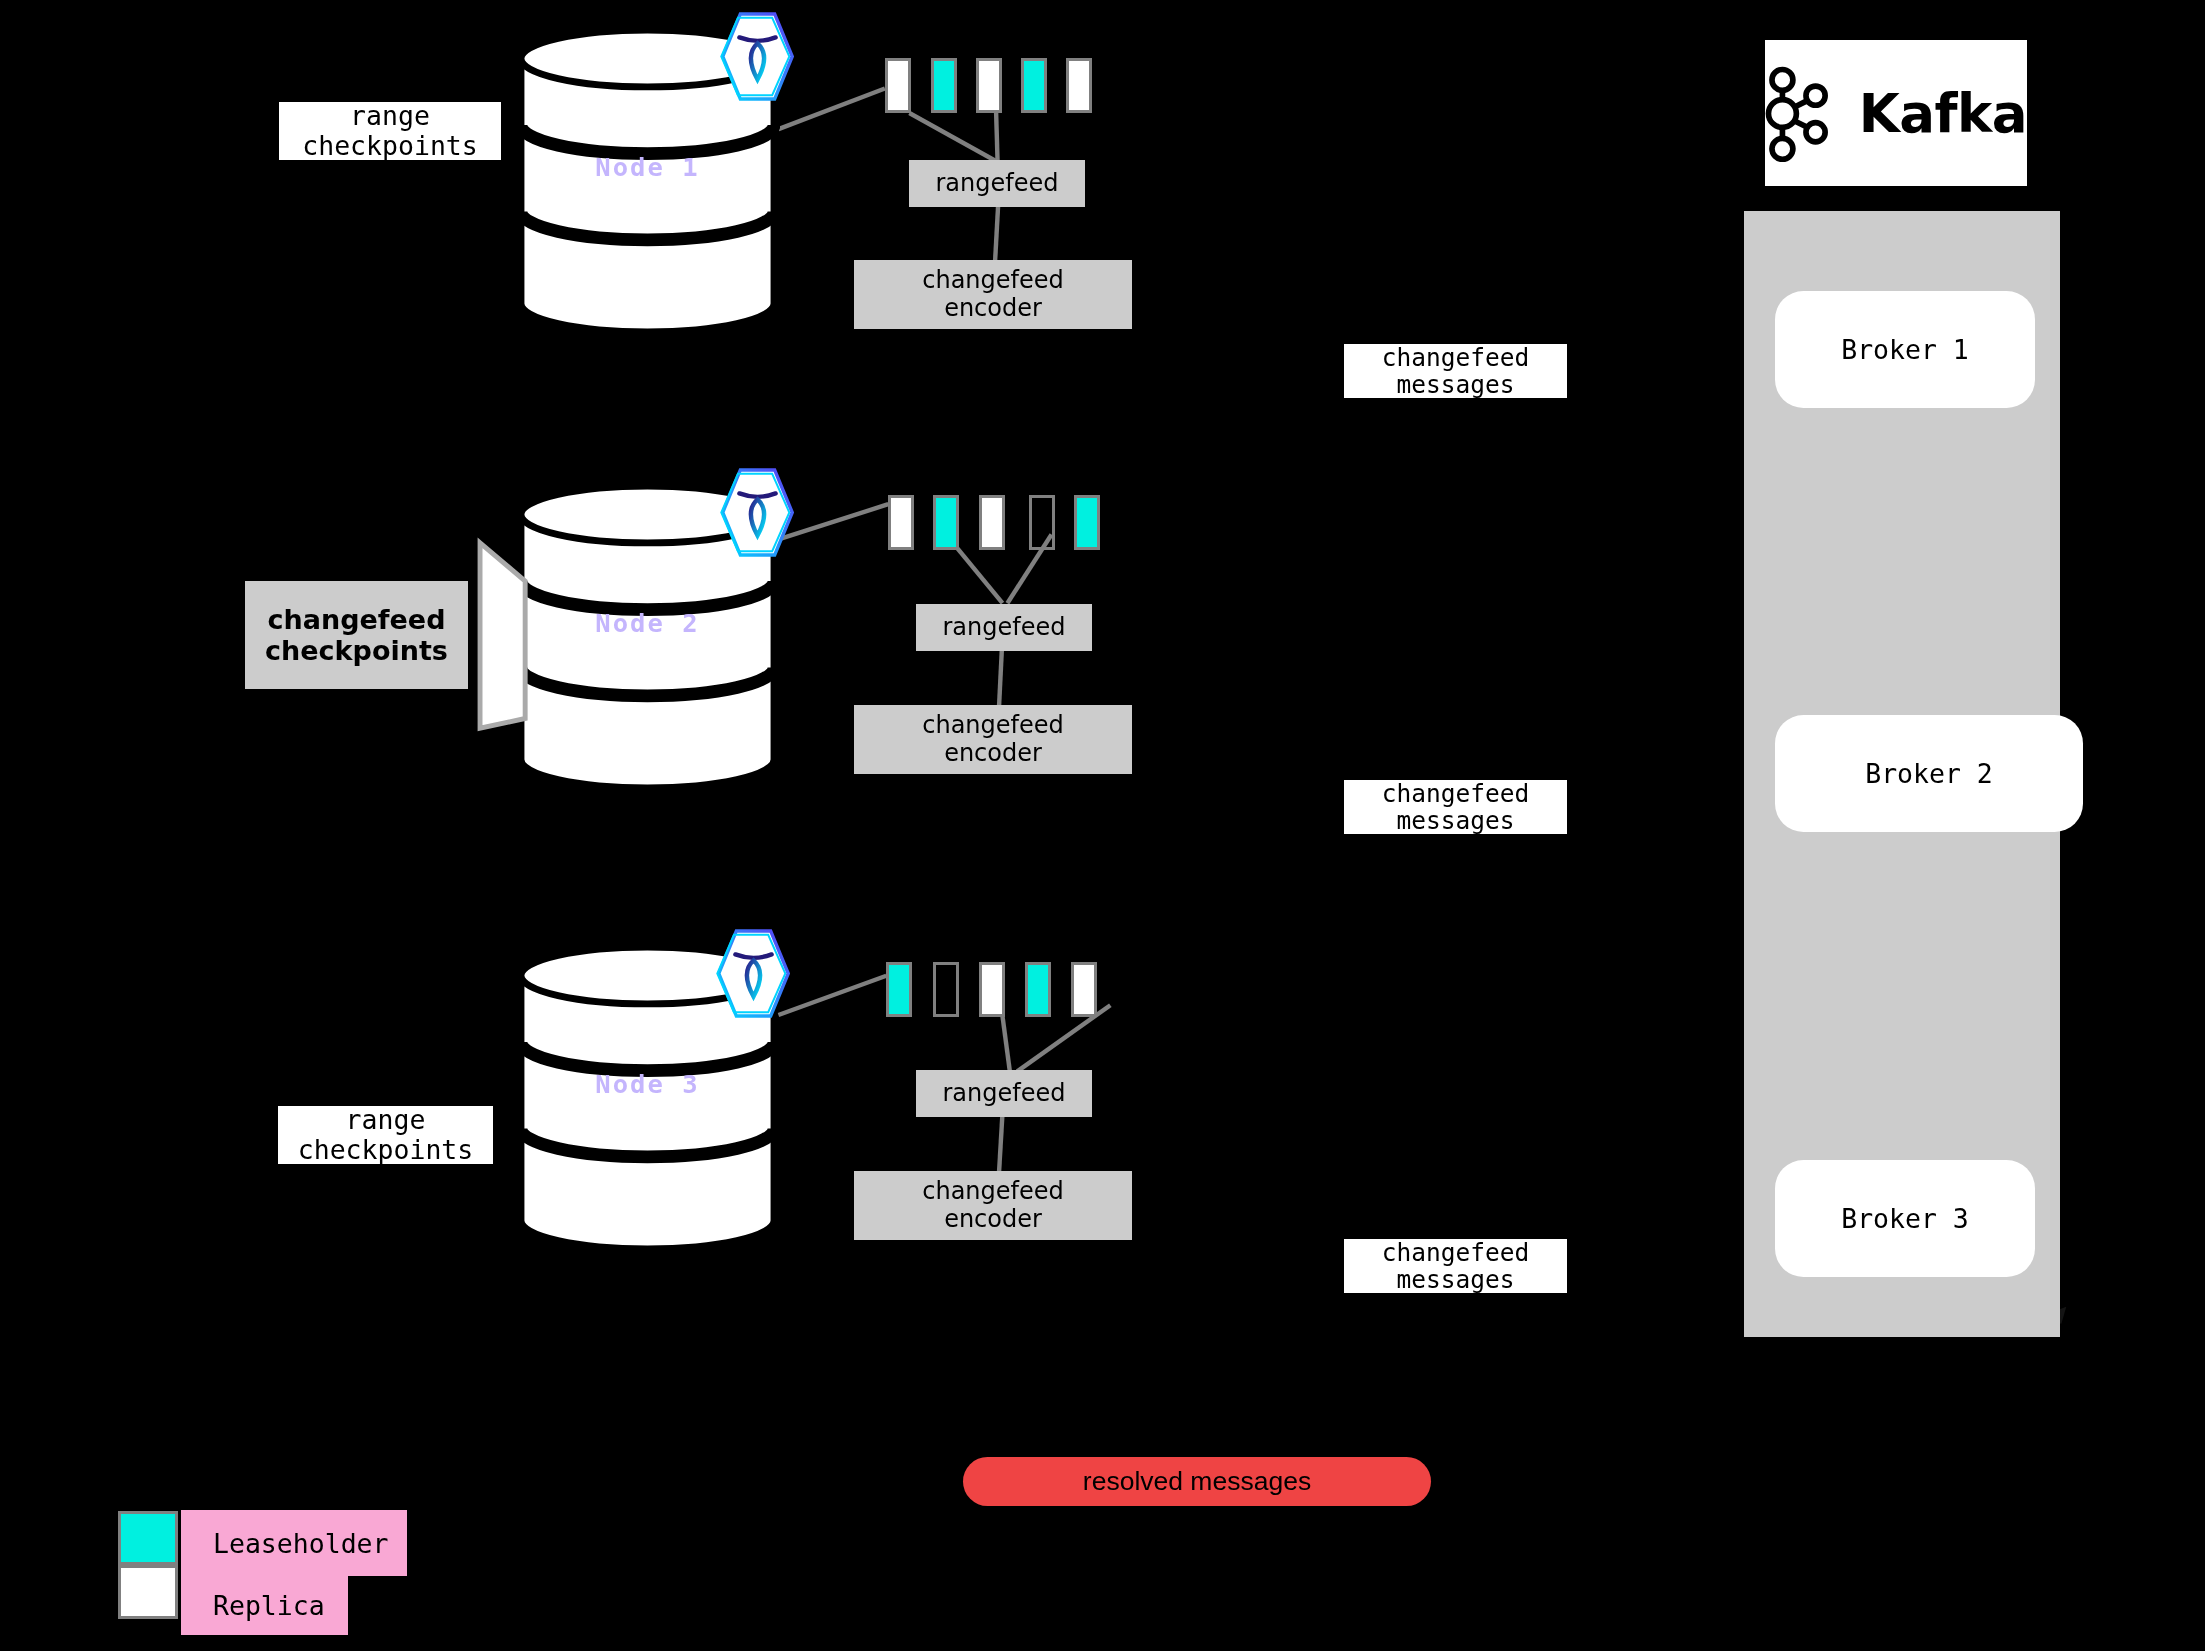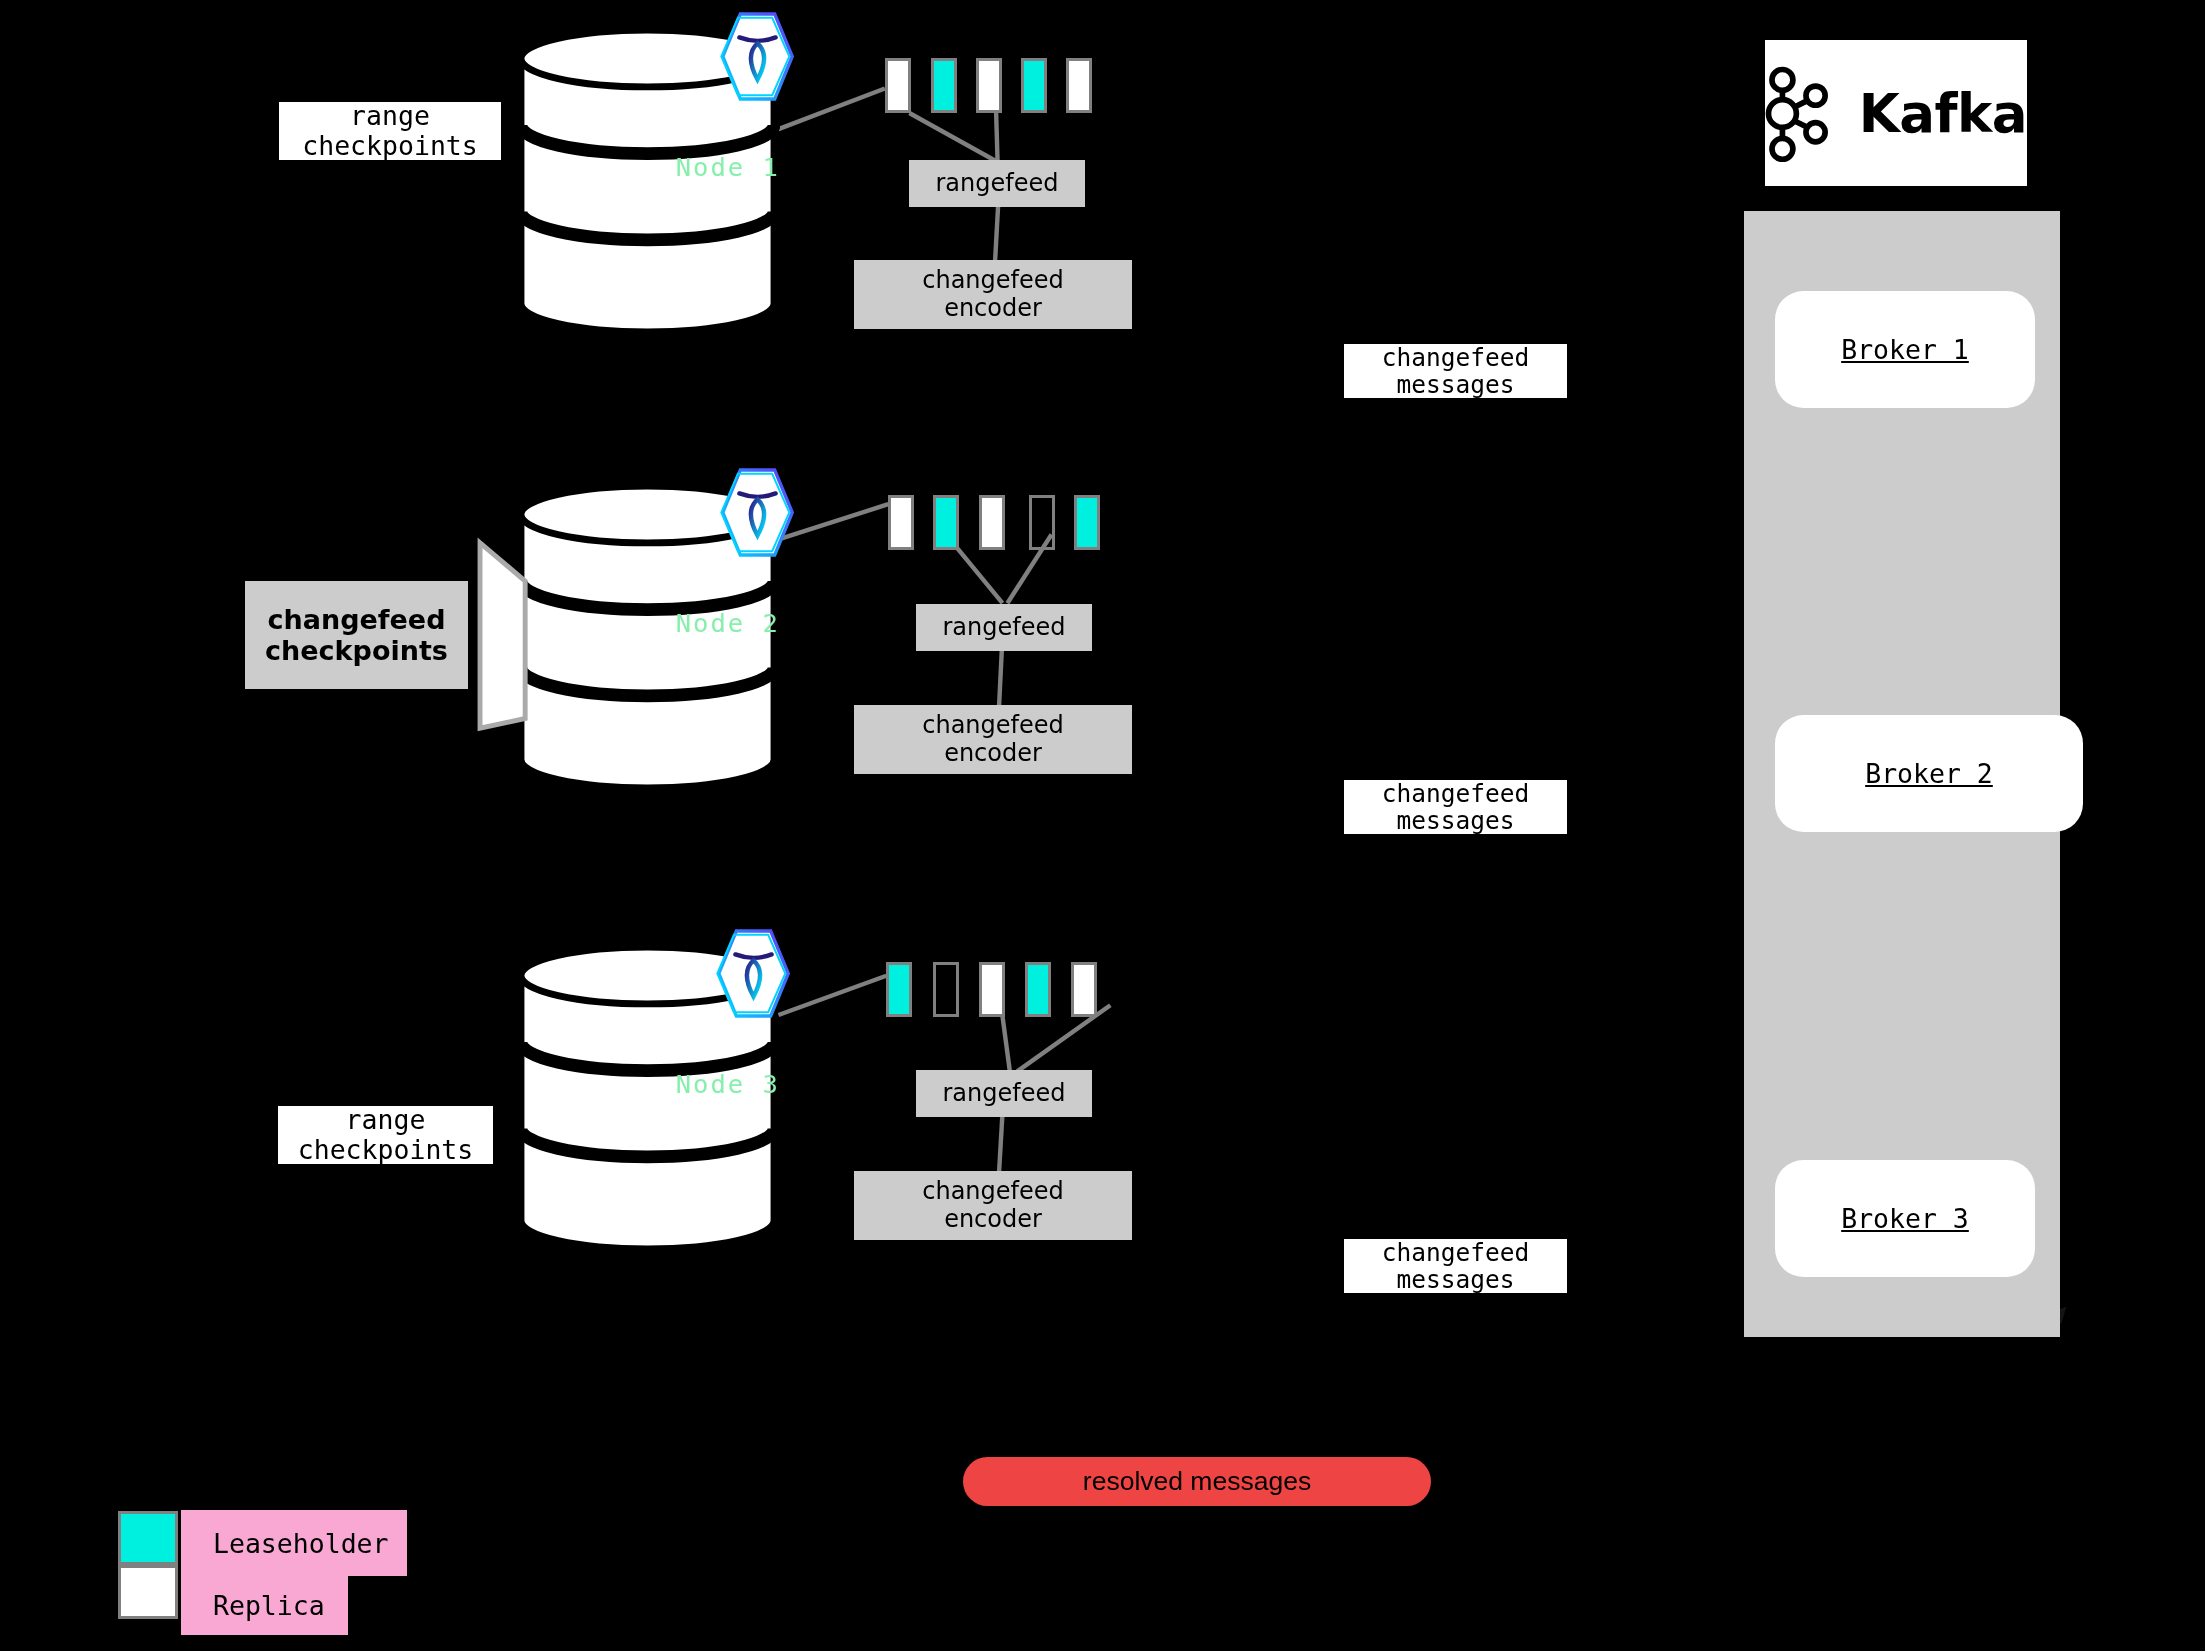--- a/index.html
+++ b/index.html
@@ -15,35 +15,35 @@
 
   
   .graybox{background:#cccccc;color:#000;display:flex;flex-direction:column;
            align-items:center;justify-content:center;text-align:center;
            font-family:"DejaVu Sans",sans-serif;line-height:1.15;}
   .graybox span{display:block;white-space:nowrap;}
 
   
   .cyl{position:absolute;}
   .cyl svg{display:block;}
-  .cyl-label{position:absolute;width:100%;text-align:right;
-             font-family:"DejaVu Sans Mono",monospace;font-weight:normal;
-             color:#86efac;letter-spacing:.08em;white-space:nowrap;}
+  .cyl-label{position:absolute;width:100%;text-align:center;
+             font-family:"DejaVu Sans Mono",monospace;font-weight:bold;
+             color:#c4b5fd;letter-spacing:.08em;white-space:nowrap;}
 
   
   .range{position:absolute;border:3.4px solid #808080;box-sizing:border-box;}
   .range.lease{background:#00f0e0;}
   .range.replica{background:#ffffff;}
   .range.empty{background:transparent;}
 
   
   .kpanel{background:#cccccc;}
   .broker{background:#ffffff;border-radius:28.4px;color:#000;
           display:flex;align-items:center;justify-content:center;
-          font-family:"DejaVu Sans Mono",monospace;white-space:nowrap;text-decoration:underline;}
+          font-family:"DejaVu Sans Mono",monospace;white-space:nowrap;}
 
   .kafkalogo{background:#fff;display:flex;align-items:center;
              justify-content:center;gap:9.8px;}
   .kafkaword{font-family:"DejaVu Sans",sans-serif;font-weight:bold;
              color:#000;letter-spacing:-.01em;}
 
   
   .pill{background:#ef4444;color:#000;border-radius:490px;
         display:flex;align-items:center;justify-content:center;
         font-family:Liberation Sans, sans-serif;white-space:nowrap;}

